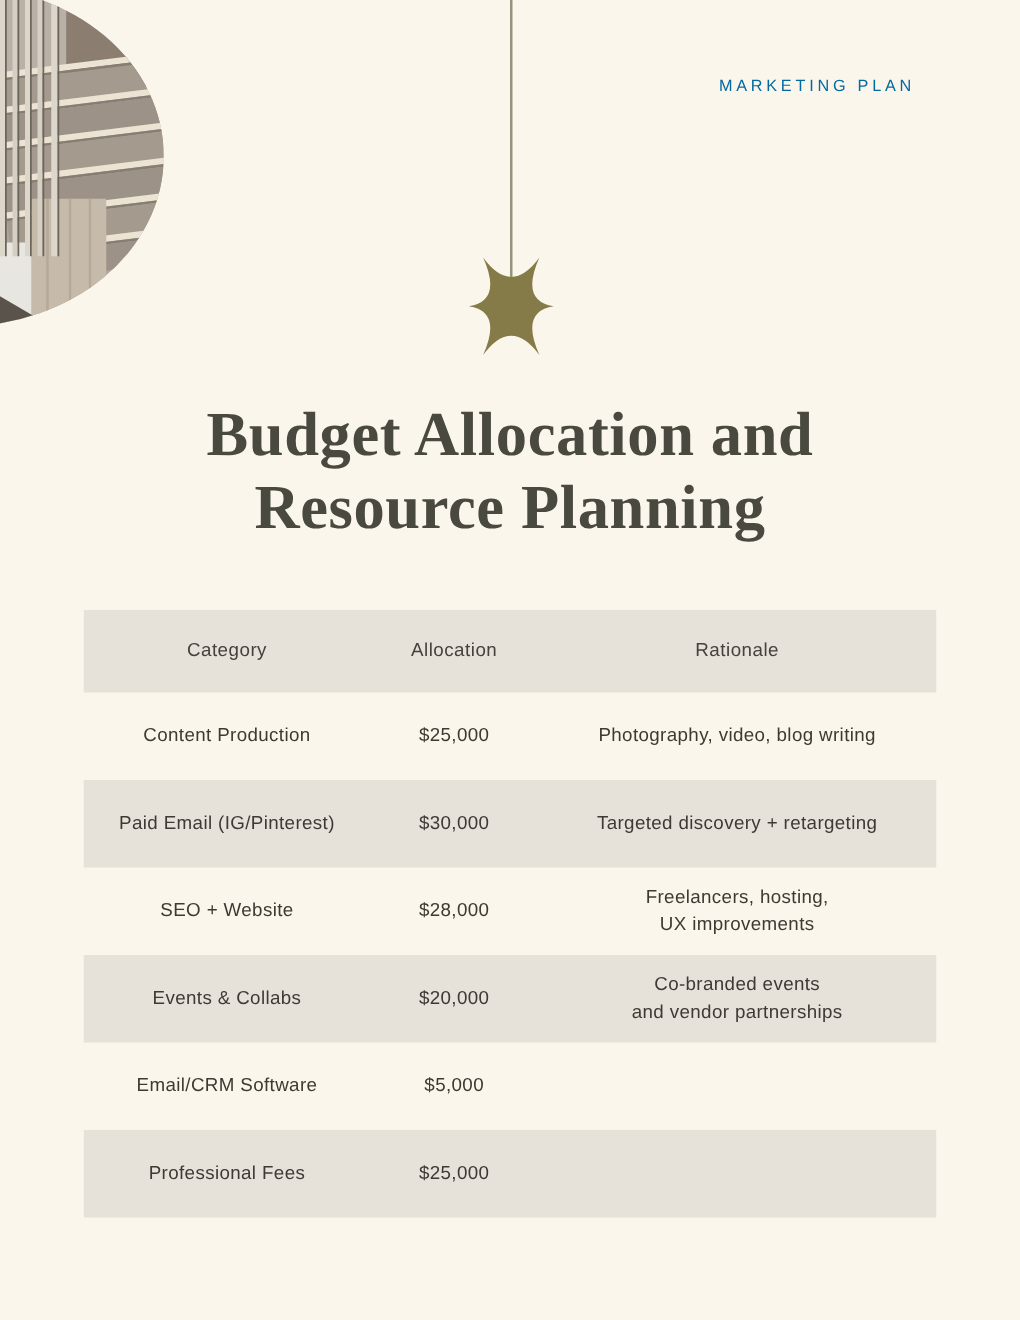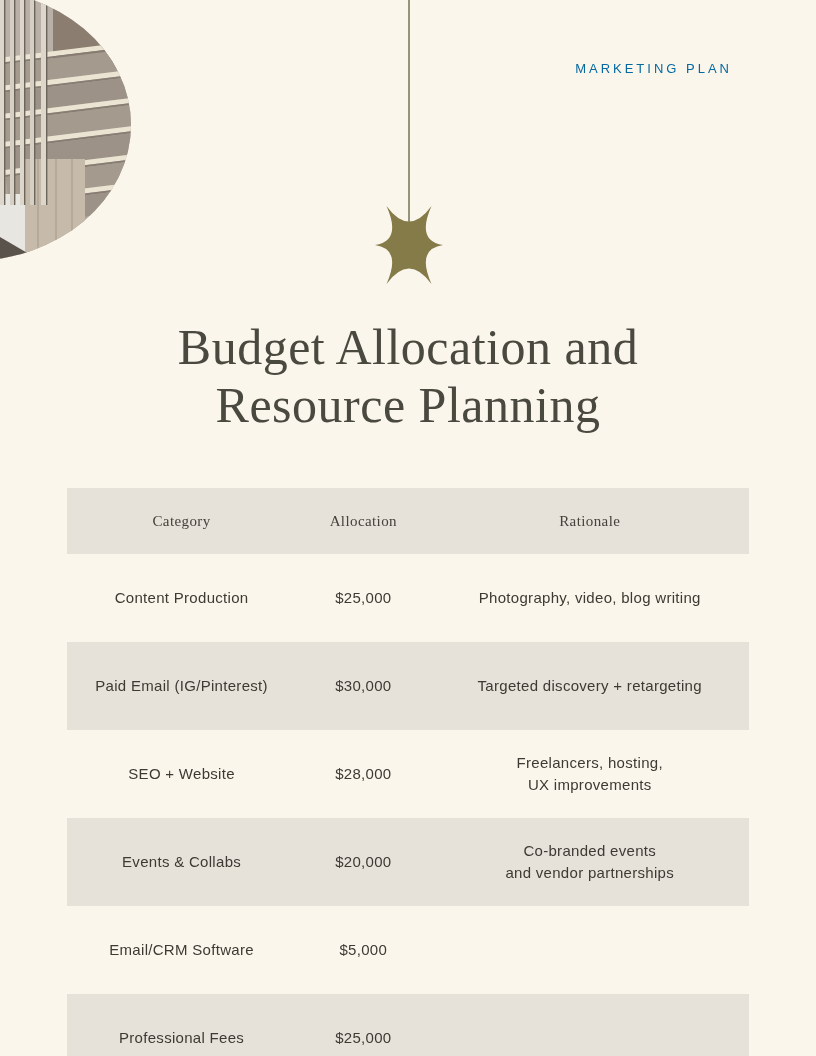--- a/index.html
+++ b/index.html
@@ -38,36 +38,36 @@
   
   .ornament{
     position:absolute;left:359px;top:0;width:100px;height:300px;
   }
 
   
   .page-title{
     position:absolute;top:318px;left:0;width:100%;
     margin:0;text-align:center;
     font-family:"Liberation Serif","DejaVu Serif",serif;
-    font-weight:400;font-size:50px;line-height:58px;
+    font-weight:700;font-size:50px;line-height:58px;
     color:var(--title-text);letter-spacing:.5px;
   }
   .page-title span{display:block;}
 
   
   .budget-table{
     position:absolute;left:67px;top:488px;width:682px;
   }
   .t-row{
     display:grid;
     grid-template-columns:33.6% 19.7% 46.7%;
     align-items:center;
   }
-  .t-head{height:66px;background:var(--row-shade);font-family:Liberation Serif, serif;}
-  .t-body-row{height:88px;}
+  .t-head{height:66px;background:var(--row-shade);}
+  .t-body-row{height:70px;}
   .t-body-row.shaded{background:var(--row-shade);}
   .cell{
     text-align:center;
     font-size:15px;line-height:22px;letter-spacing:.3px;
     color:var(--text);
     white-space:pre-line;
     padding:0 6px;
   }
   .t-head .cell{color:#45413b;letter-spacing:.4px;}
 </style>

